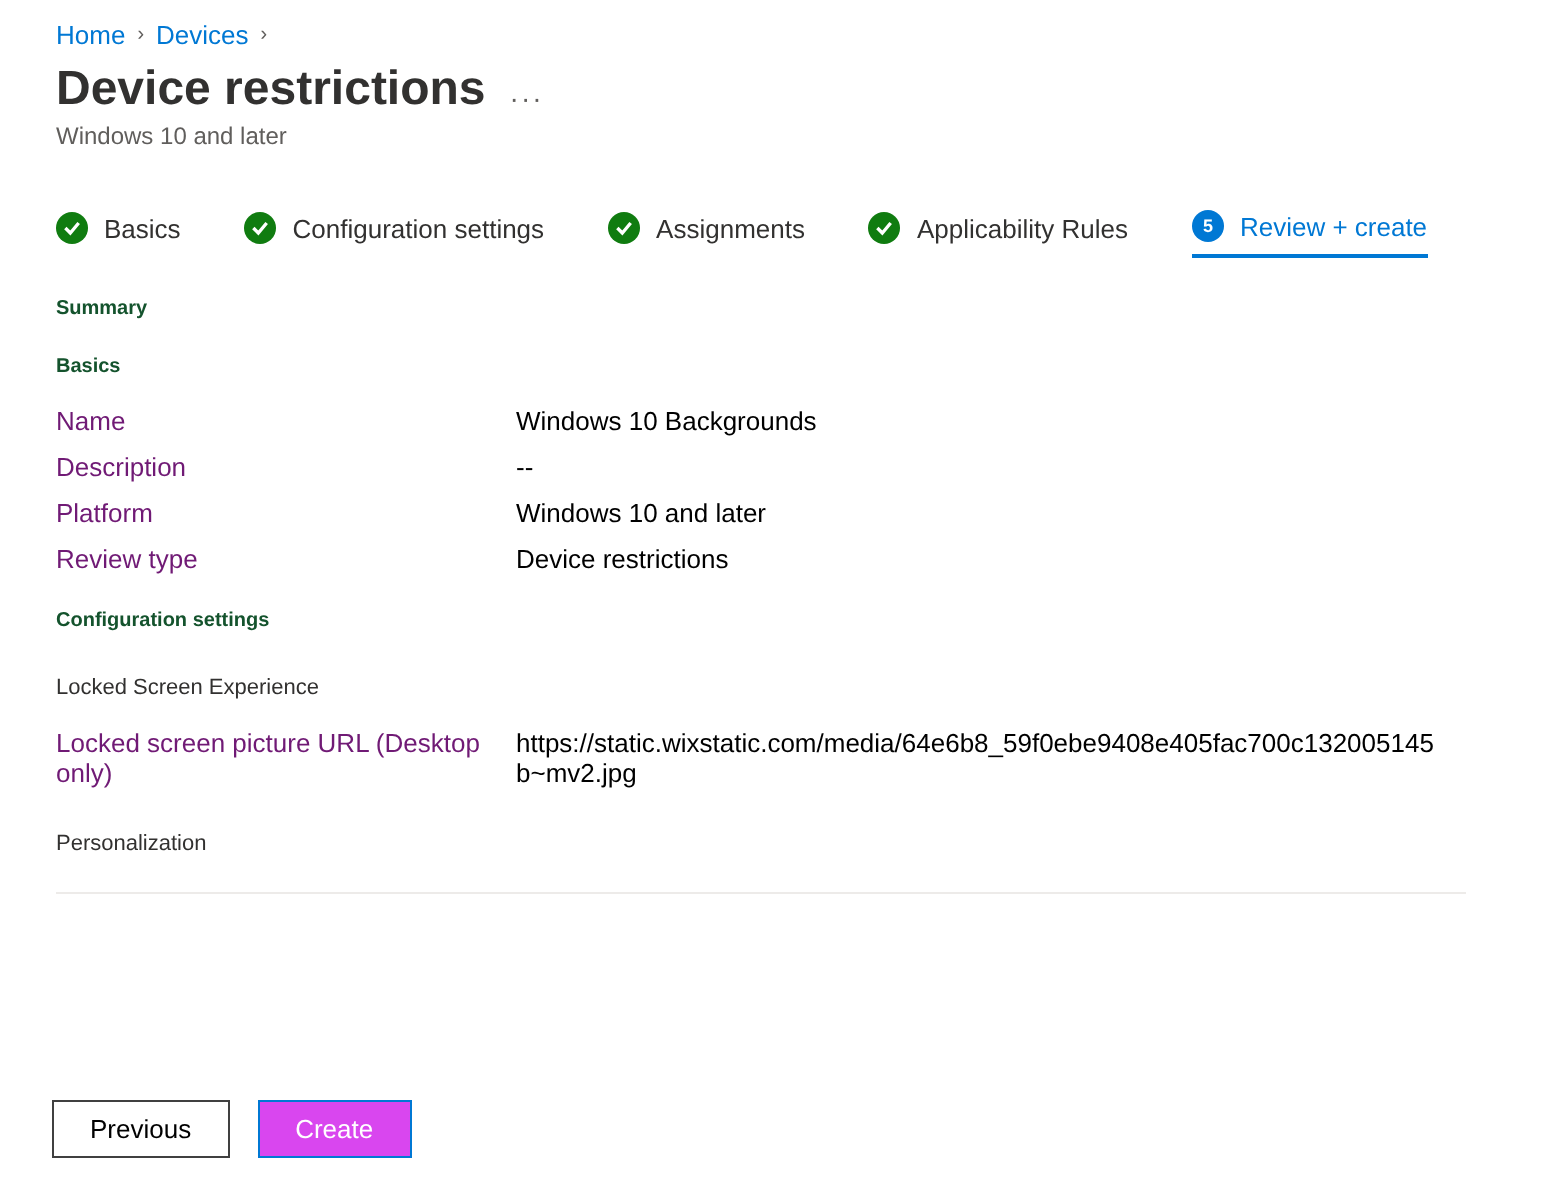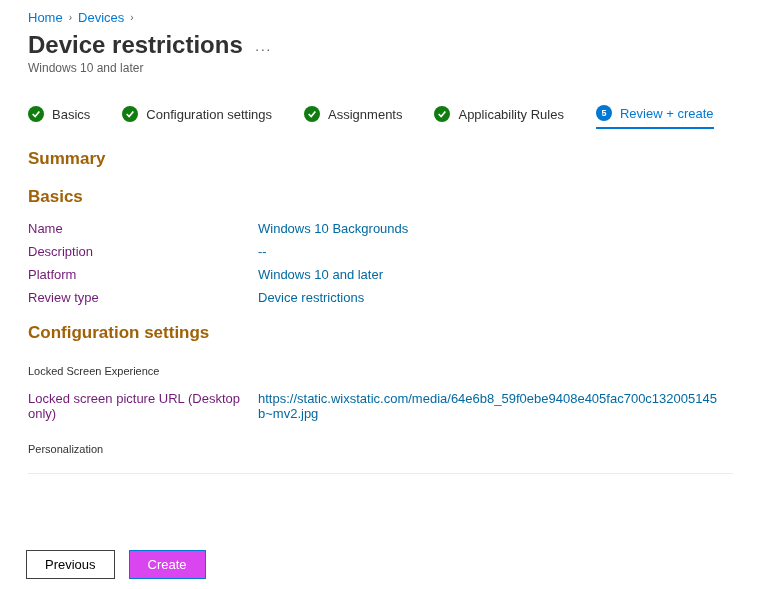--- a/index.html
+++ b/index.html
@@ -67,39 +67,39 @@
       border-radius: 50%;
       background: #0078d4;
       color: #fff;
       display: flex;
       align-items: center;
       justify-content: center;
       font-size: 9px;
       font-weight: 600;
     }
     .section-title {
-      font-size: 17px;
+      font-size: 10px;
       font-weight: 600;
-      color: #a16207;
+      color: #14532d;
       margin-top: 18px;
       margin-bottom: 14px;
     }
     .section-title.first { margin-top: 0; }
     .kv-row {
       display: flex;
       margin-bottom: 8px;
       font-size: 13px;
     }
     .kv-label {
       width: 230px;
       color: #701a75;
       flex-shrink: 0;
     }
     .kv-value {
-      color: #0369a1;
+      color: #000000;
       word-break: break-all;
       max-width: 460px;
     }
     .subsection {
       font-size: 11px;
       color: #323130;
       margin-top: 22px;
       margin-bottom: 14px;
     }
     .truncated-section {

